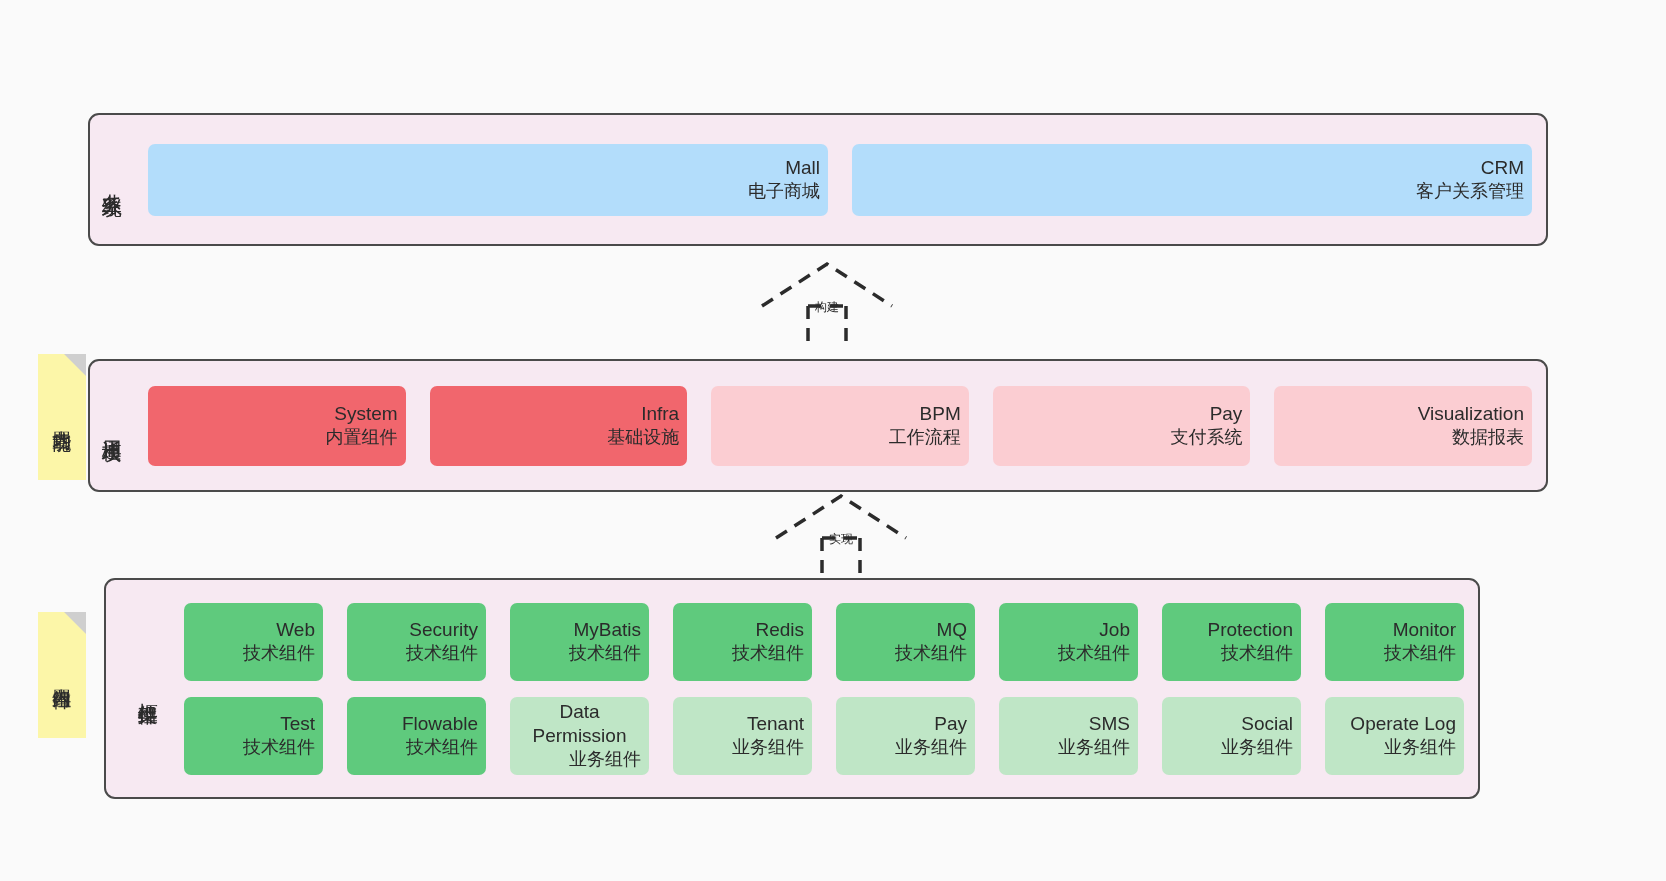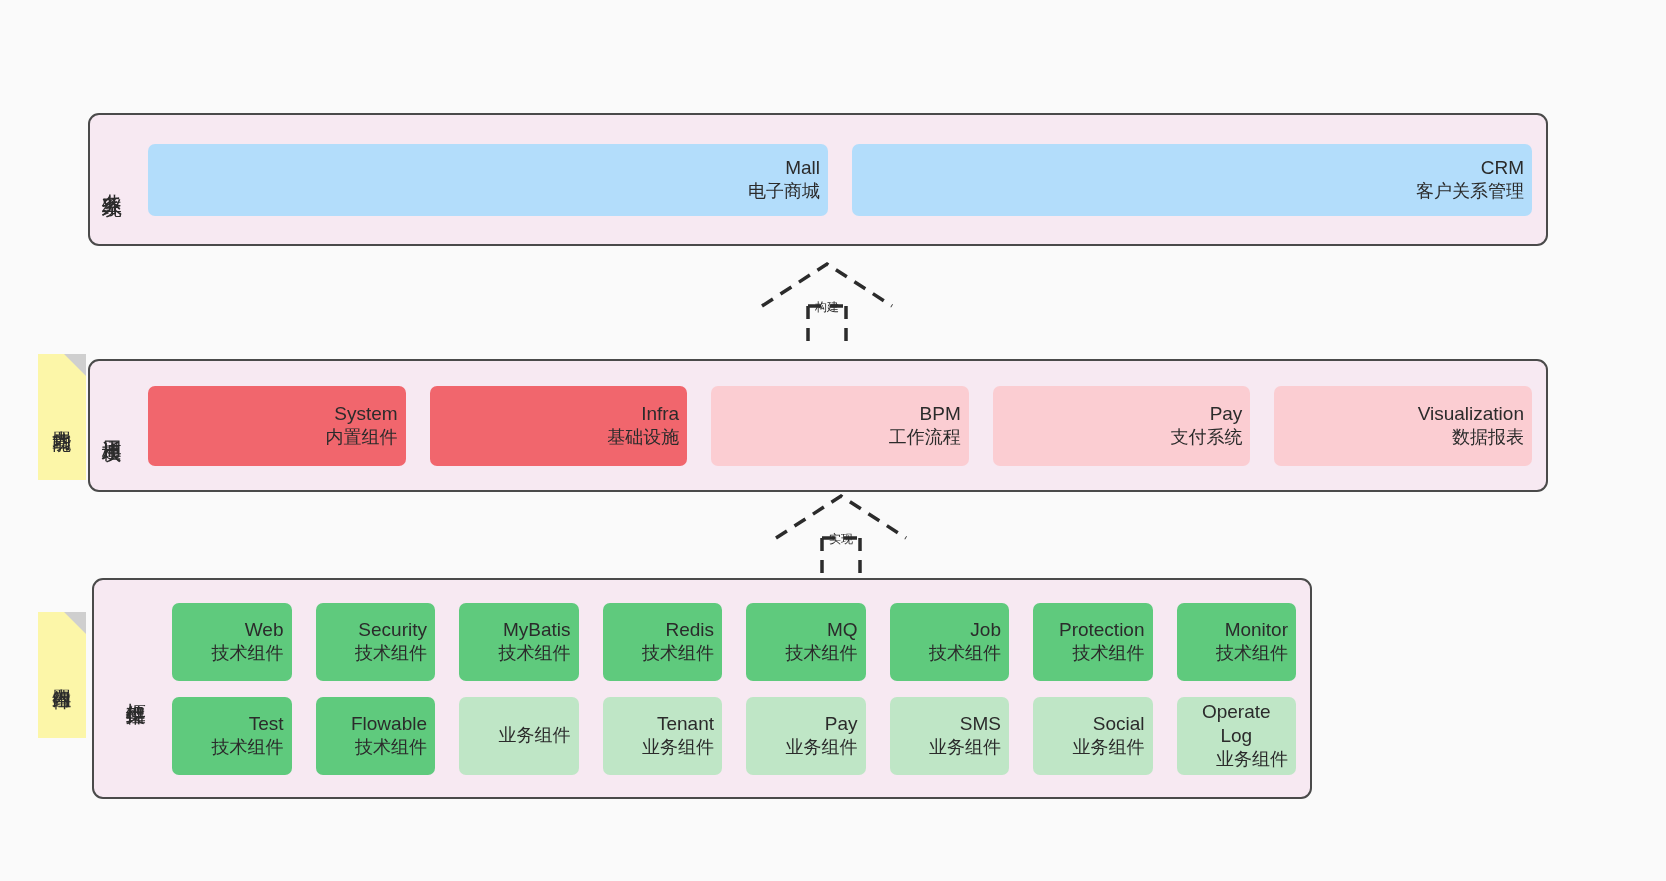--- a/index.html
+++ b/index.html
@@ -88,21 +88,21 @@
 
   
   #band-business { left: 88px;  top: 113px; width: 1460px; height: 133px; }
   #band-business .card { height: 72px; }
 
   
   #band-common   { left: 88px;  top: 359px; width: 1460px; height: 133px; }
   #band-common .card { height: 80px; }
 
   
-  #band-framework{ left: 92px;  top: 578px; width: 1220px; height: 221px; padding-left: 20px; }
+  #band-framework{ left: 104px;  top: 578px; width: 1376px; height: 221px; padding-left: 20px; }
   #band-framework .card { height: 78px; }
 
   
   .note {
     position: absolute;
     box-sizing: border-box;
     background: #fcf6a8;
     display: flex;
     align-items: center;
     justify-content: center;
@@ -283,20 +283,21 @@
       <div class="row">
         <div class="card green">
           <span class="t1">Test</span>
           <span class="t2">技术组件</span>
         </div>
         <div class="card green">
           <span class="t1">Flowable</span>
           <span class="t2">技术组件</span>
         </div>
         <div class="card green-light">
+          <span class="t1">Data Permission</span>
           <span class="t2">业务组件</span>
         </div>
         <div class="card green-light">
           <span class="t1">Tenant</span>
           <span class="t2">业务组件</span>
         </div>
         <div class="card green-light">
           <span class="t1">Pay</span>
           <span class="t2">业务组件</span>
         </div>

